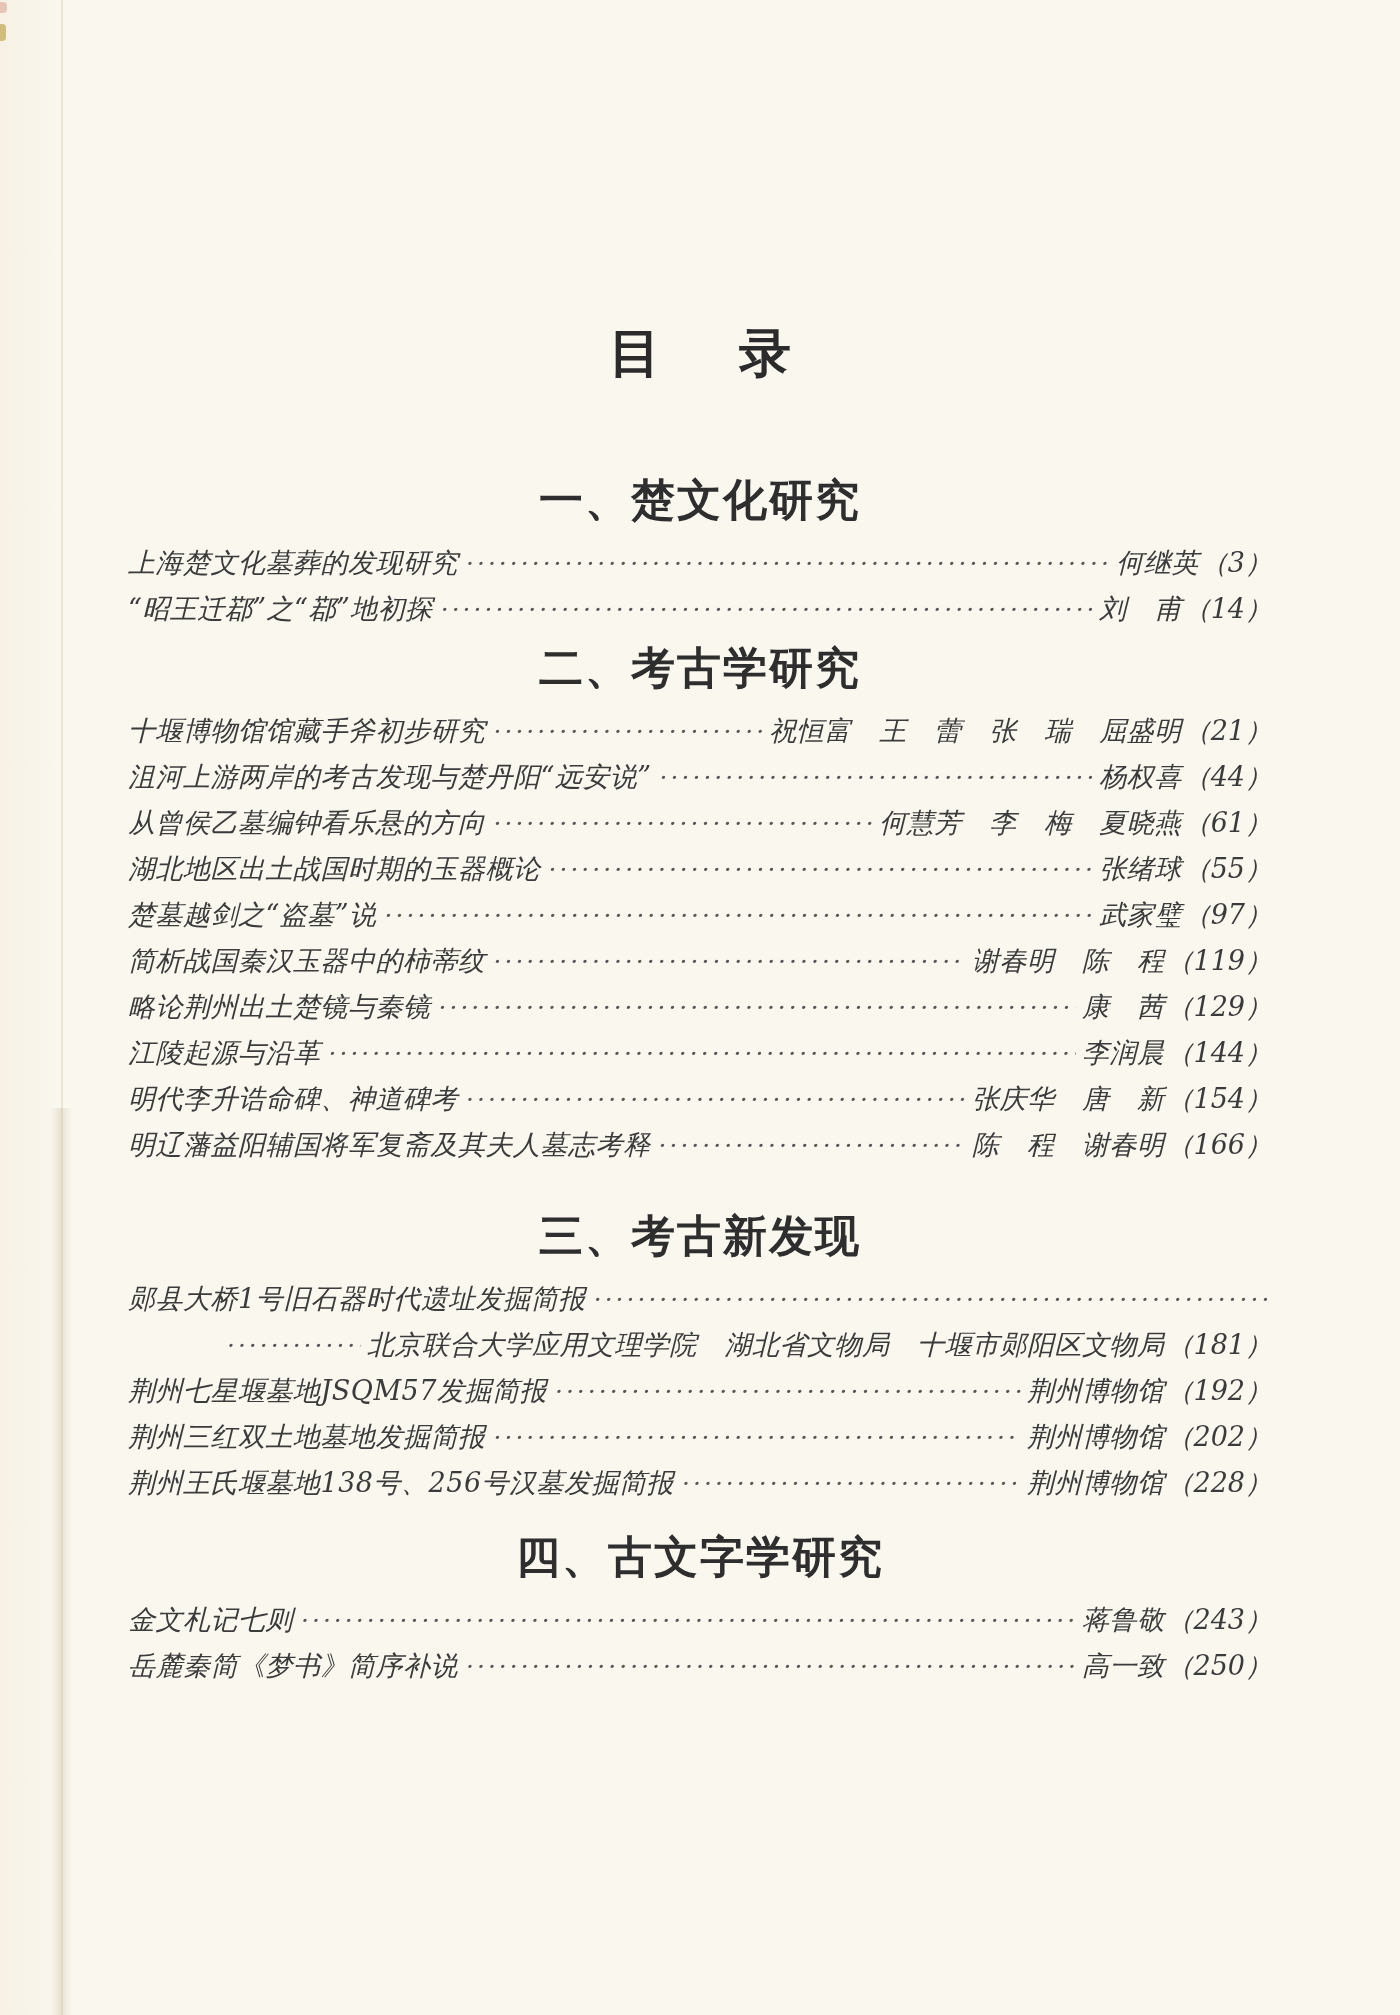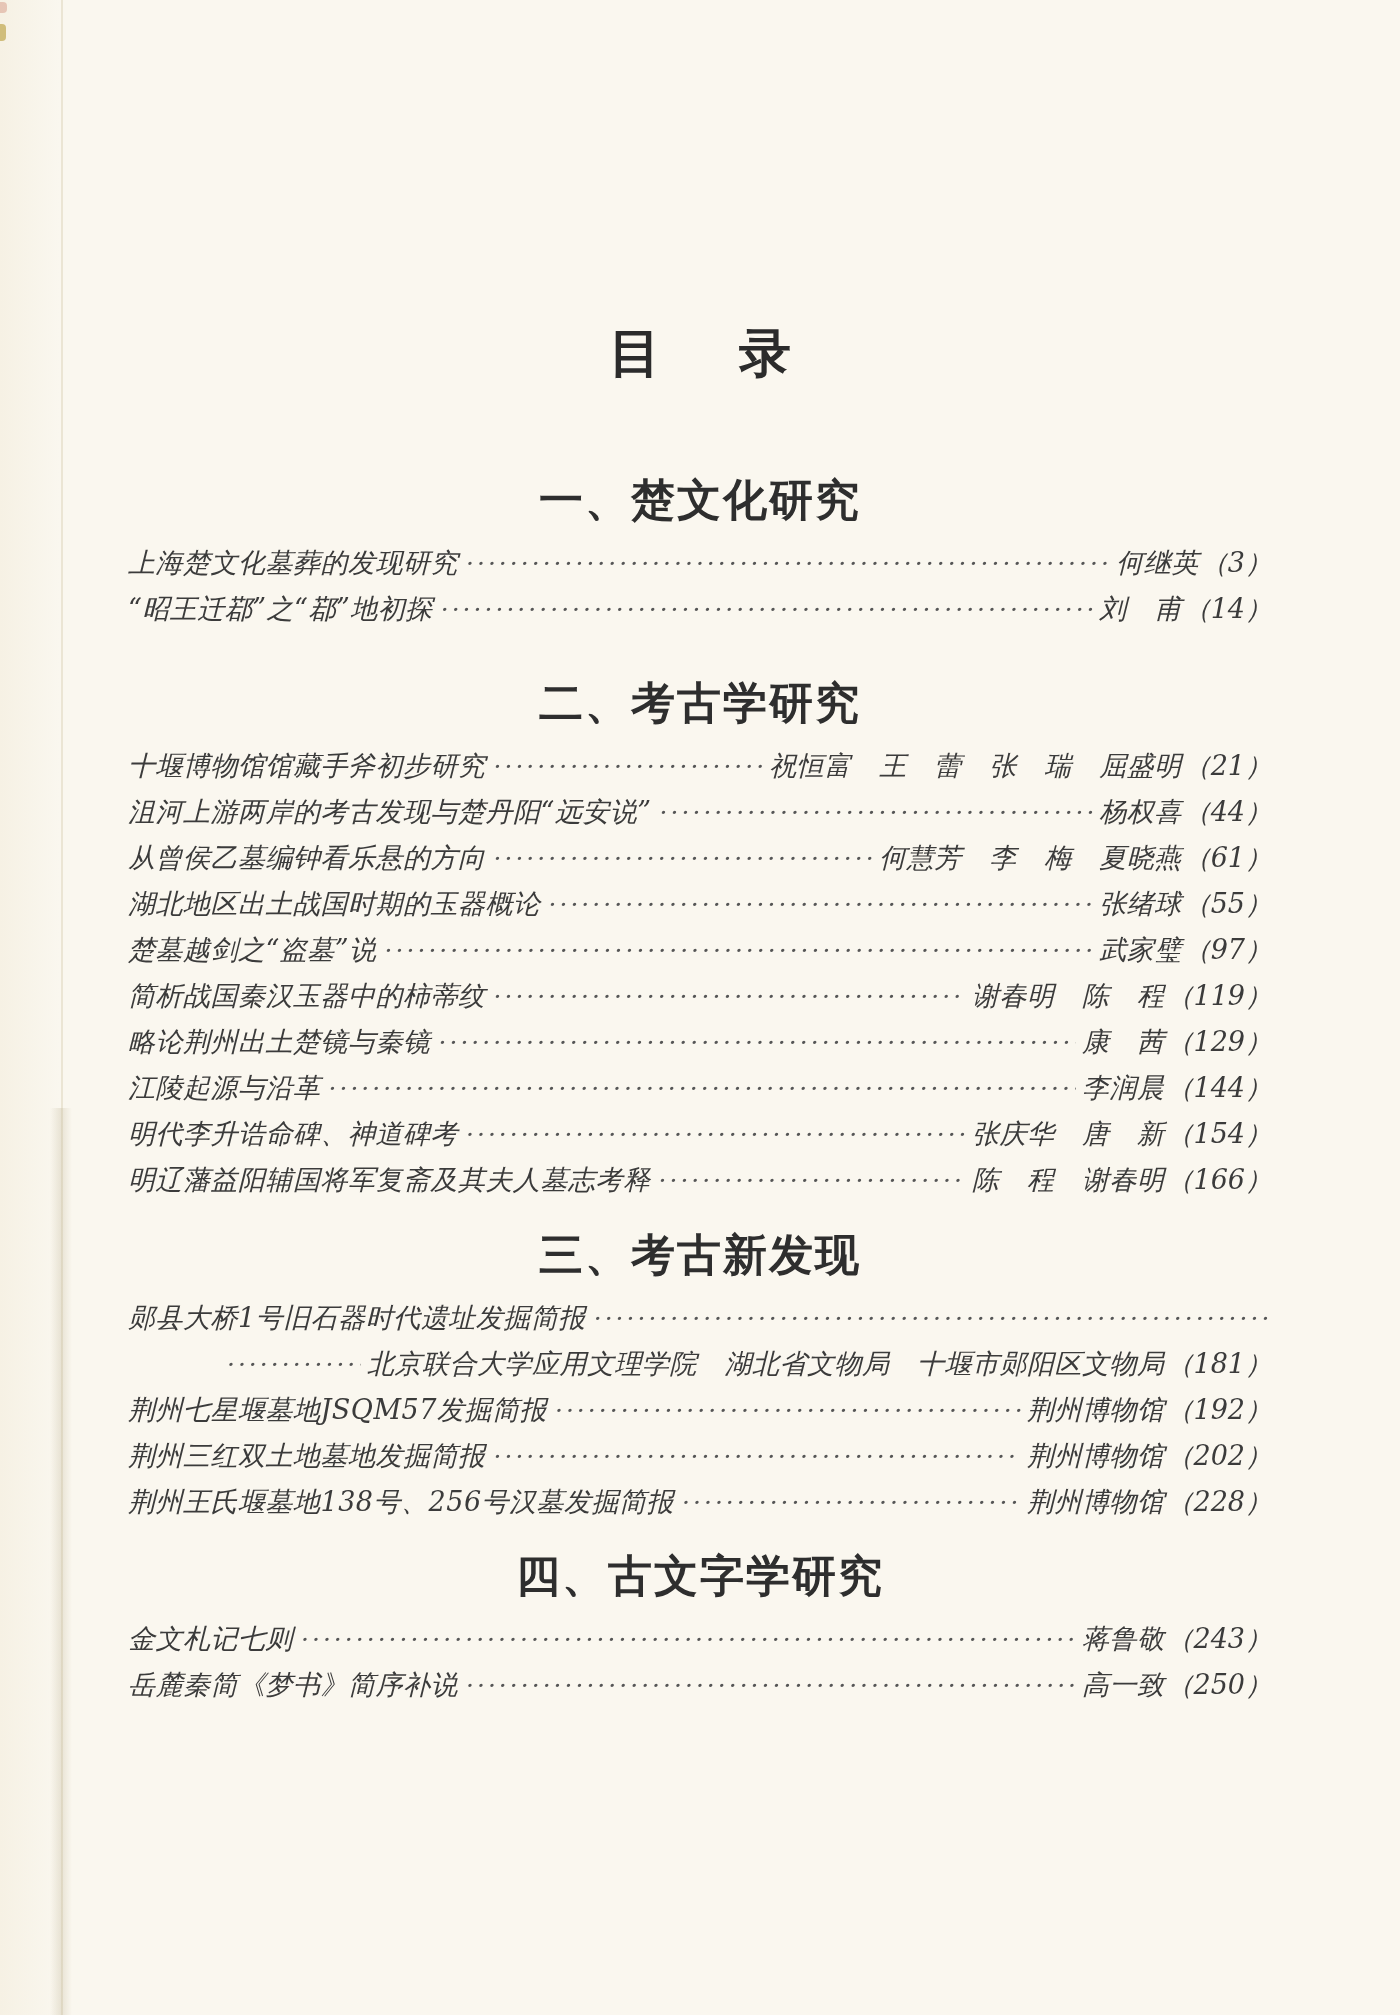--- a/index.html
+++ b/index.html
@@ -23,22 +23,22 @@
 
   .content{position:absolute;left:128px;top:0;width:1144px;}
 
   .doc-title{margin-top:326px;height:56px;display:flex;justify-content:center;
     align-items:center;column-gap:78px;font-size:52px;font-weight:bold;color:#2b2b2b;
     font-family:"DejaVu Serif","Liberation Serif",serif;}
 
   .sec-heading{text-align:center;font-family:"DejaVu Sans","Liberation Sans",sans-serif;
     font-weight:bold;font-size:44px;line-height:40px;color:#2e2e2e;letter-spacing:2px;}
   .h1{margin-top:98px;}
-  .h2{margin-top:51px;}
-  .h3{margin-top:32px;}
+  .h2{margin-top:16px;}
+  .h3{margin-top:48px;}
   .h4{margin-top:31px;}
 
   .rows{margin-top:20px;font-style:italic;}
   .row{display:flex;align-items:baseline;line-height:45px;font-size:27px;color:#3b3b3b;}
   .t{flex:none;letter-spacing:.5px;}
   .leader{flex:1;overflow:hidden;white-space:nowrap;padding:0 8px;min-width:18px;}
   .leader::after{content:"····················································································································································";
     letter-spacing:3px;font-size:25px;color:#555;}
   .leader-fixed{flex:none;overflow:hidden;white-space:nowrap;width:128px;padding-right:6px;}
   .leader-fixed::after{content:"··············";letter-spacing:3px;font-size:25px;color:#555;}

